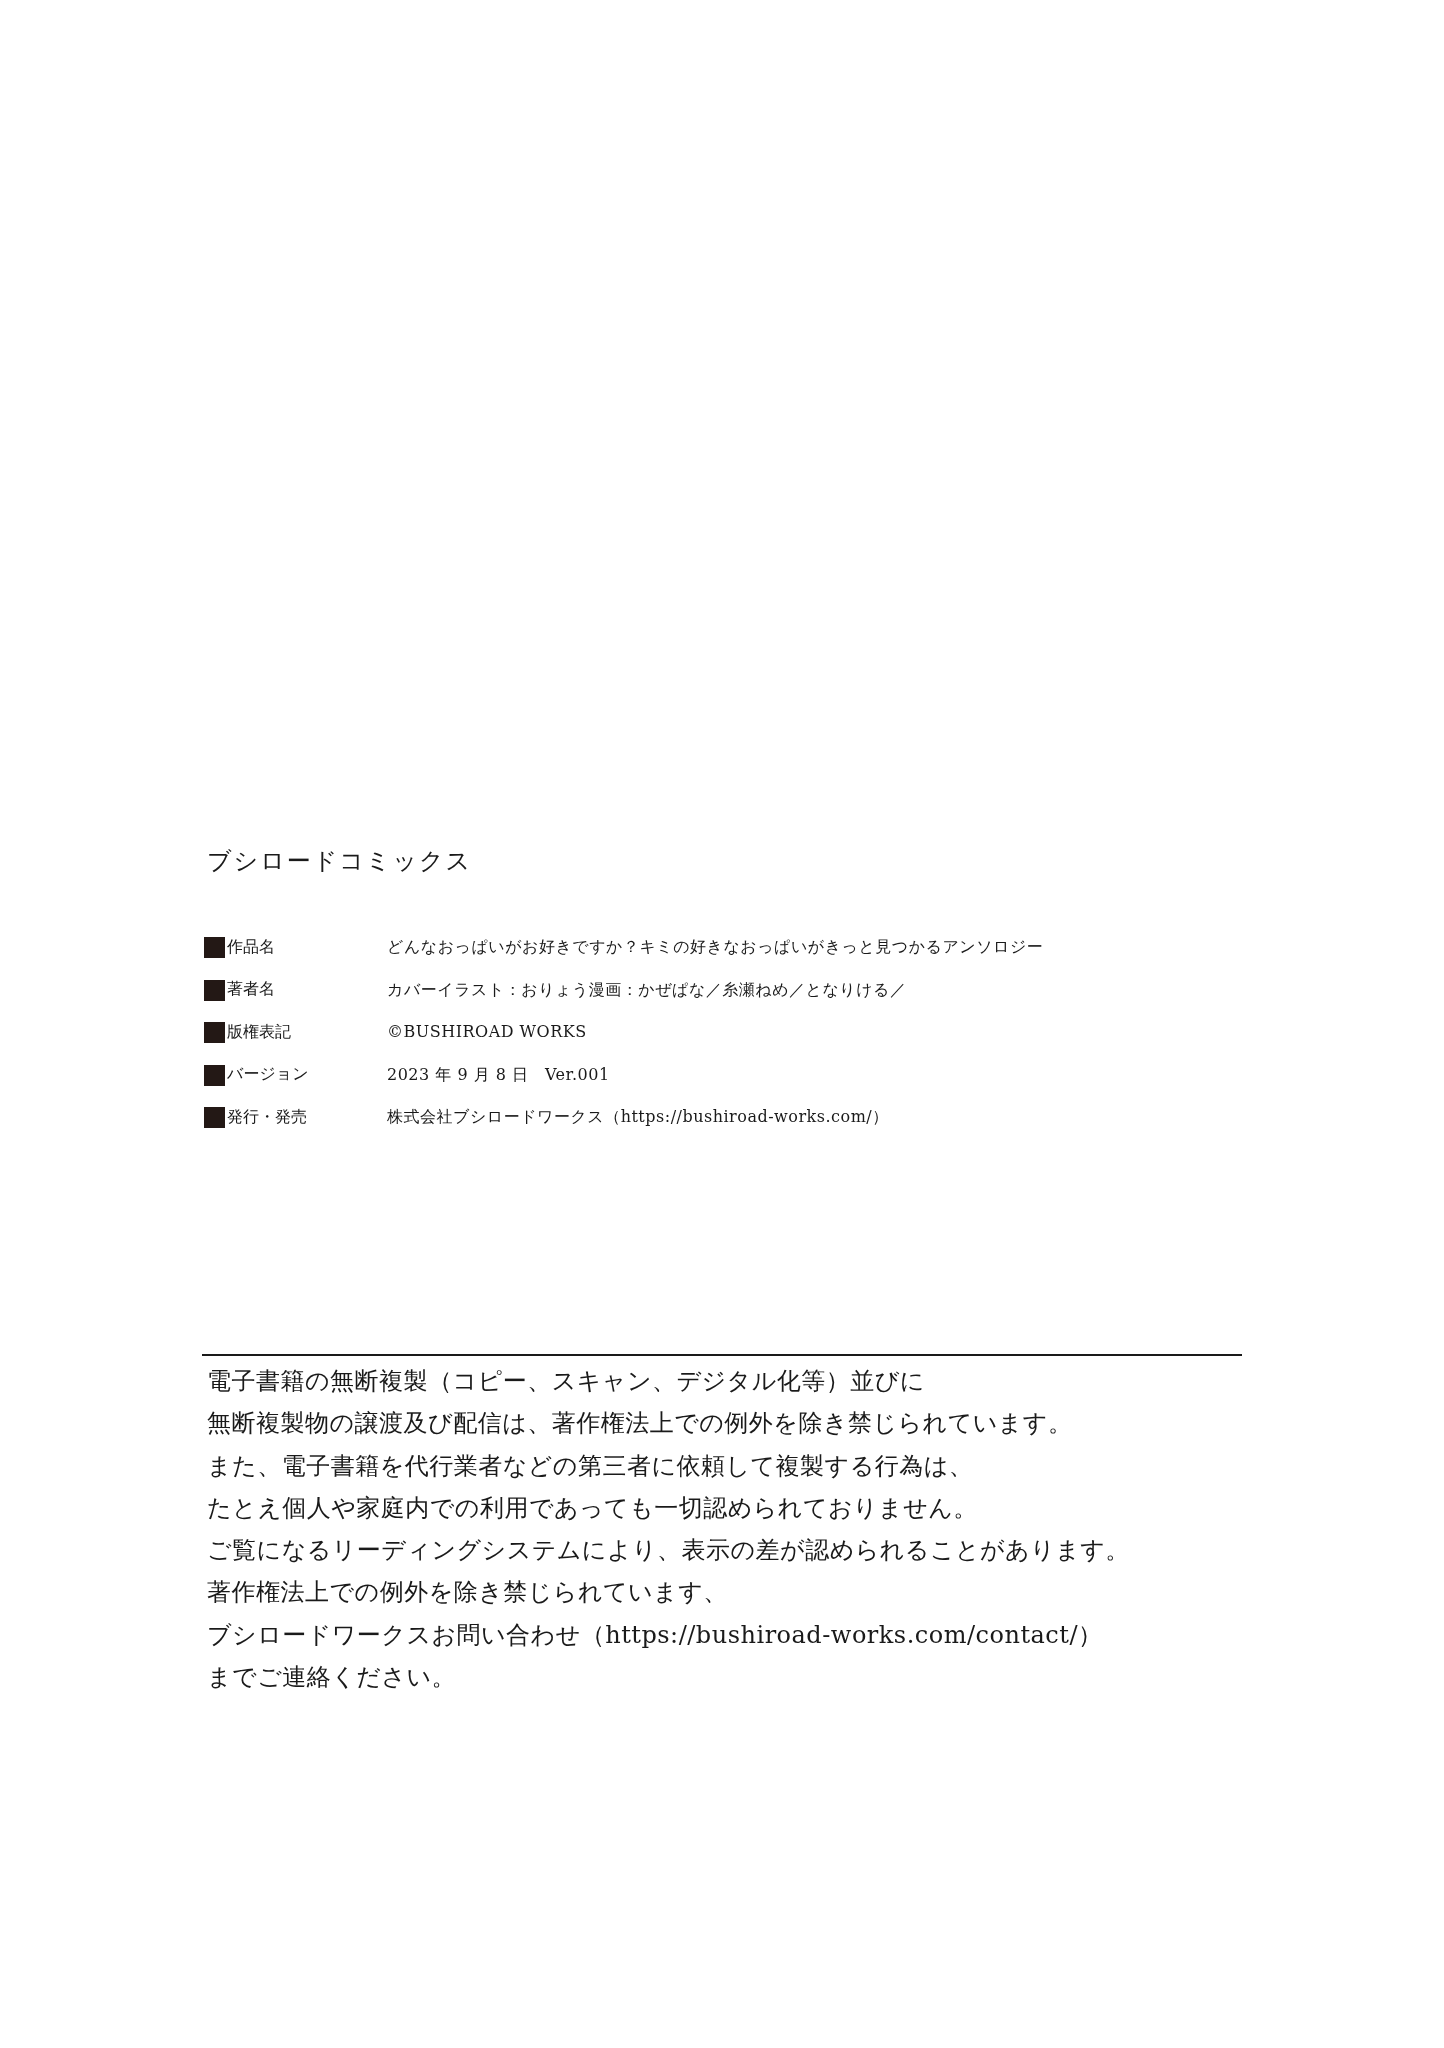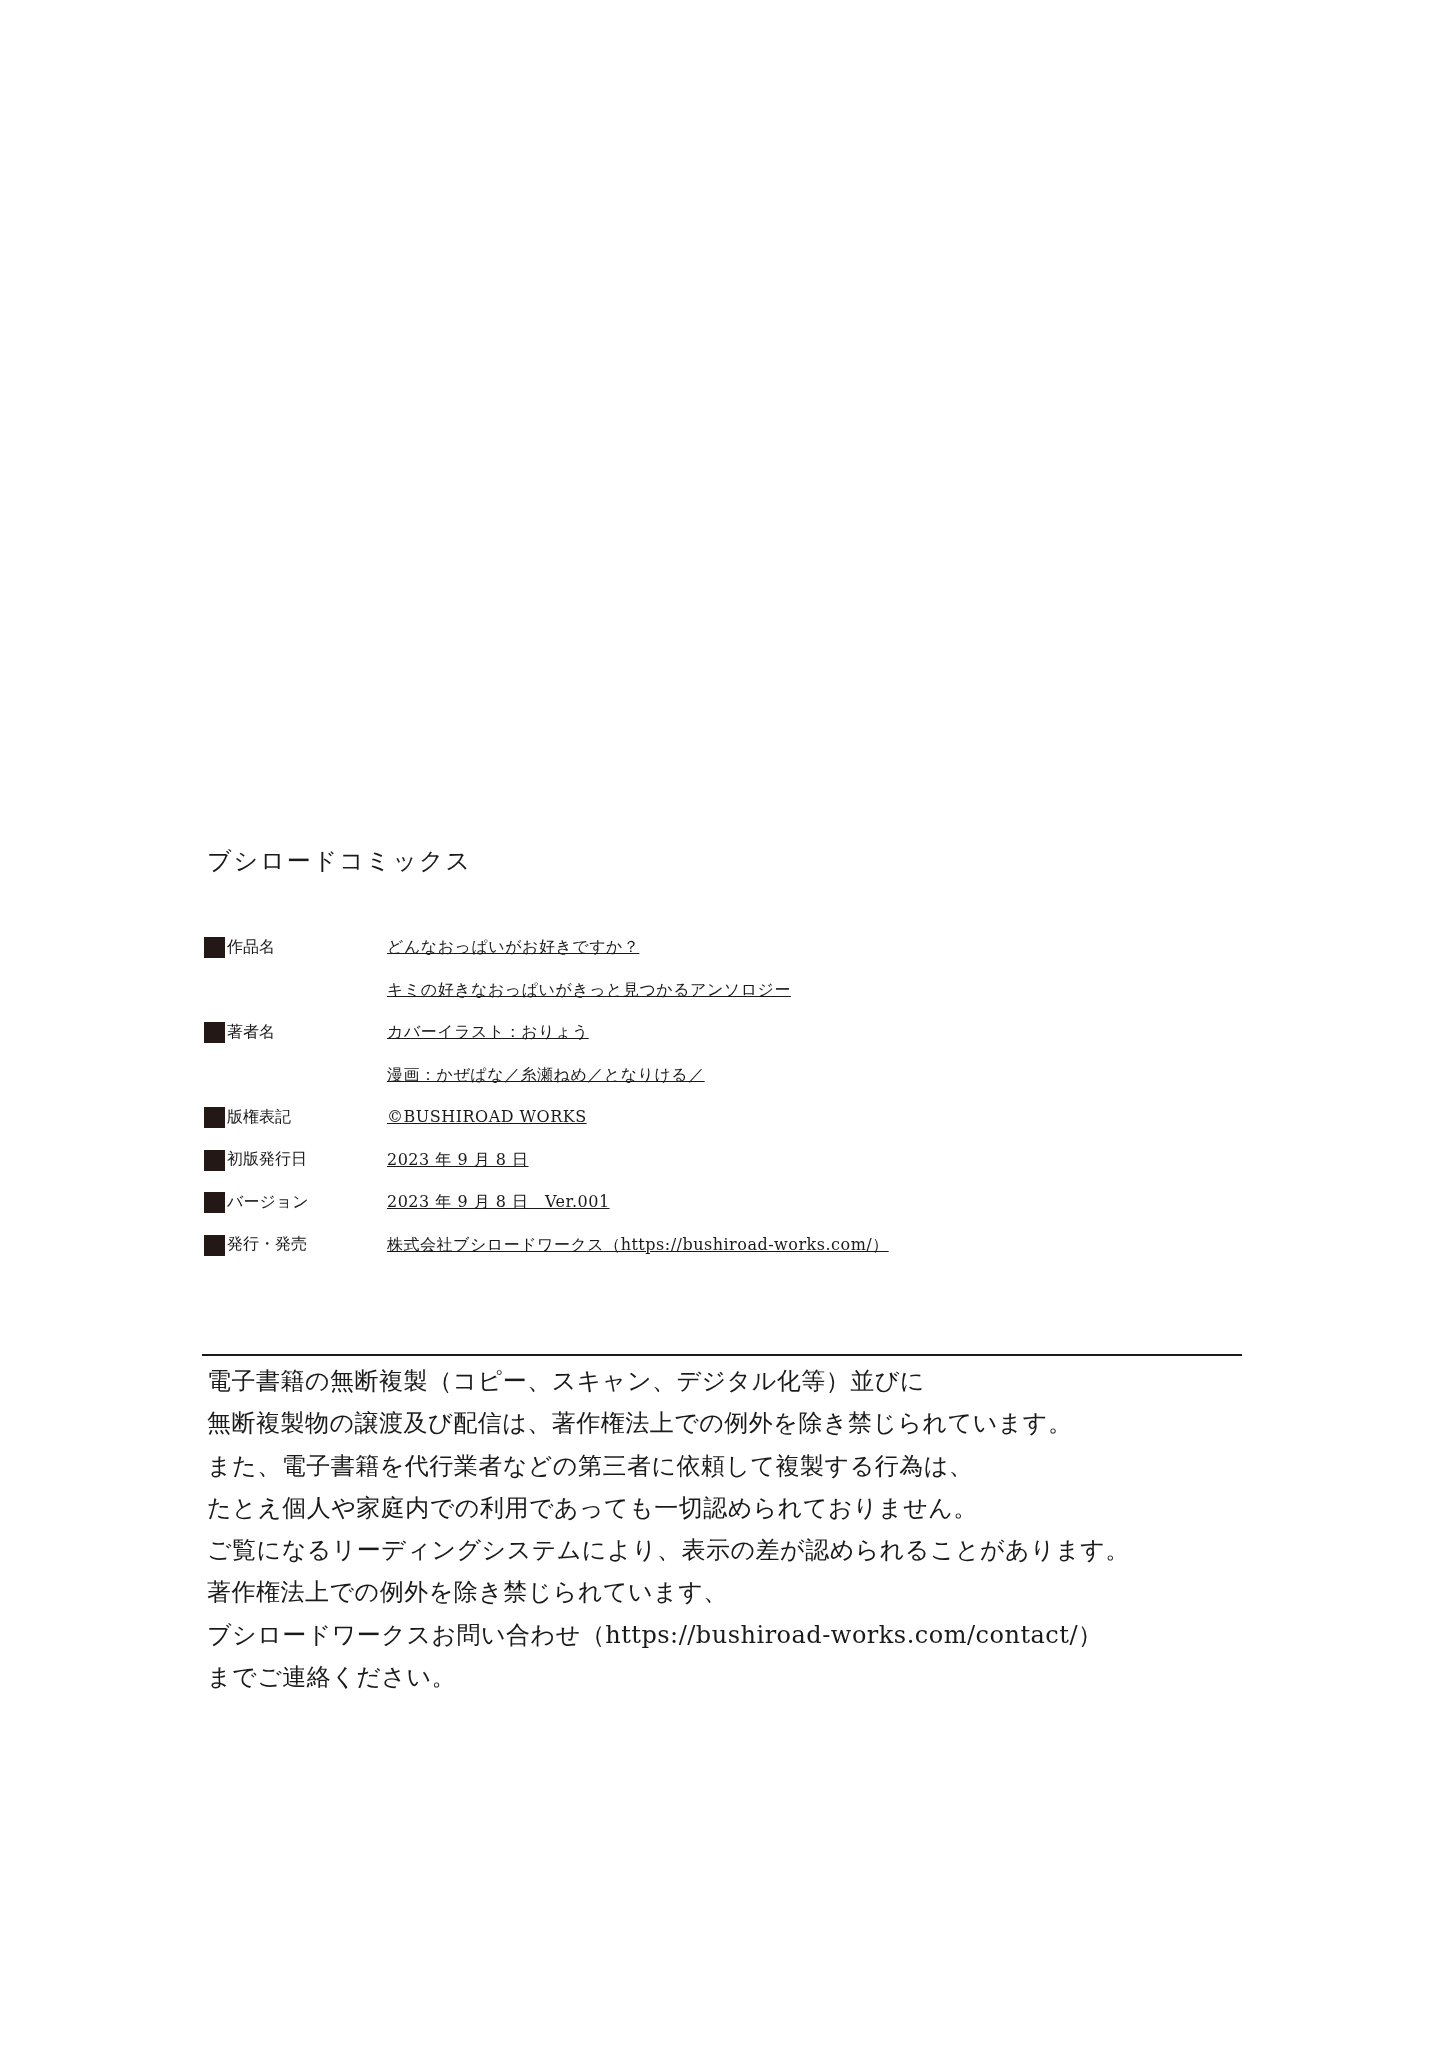--- a/index.html
+++ b/index.html
@@ -50,22 +50,21 @@
     .bullet {
       display: inline-block;
       width: 21px;
       height: 21px;
       background: #231815;
       margin-right: 2px;
       margin-top: 1px;
     }
     .info-values {
       display: flex;
-      flex-direction: column;
-      text-decoration: underline;
+      flex-direction: row;
     }
     .info-value {
       height: 42.5px;
       line-height: 42.5px;
       white-space: nowrap;
       letter-spacing: 0.5px;
     }
     .rule {
       position: absolute;
       left: 202px;
@@ -120,29 +119,20 @@
     <div class="info-row">
       <div class="info-key">
         <span class="bullet" style="background: rgb(35, 24, 21);"></span>
         <span>版権表記</span>
       </div>
       <div class="info-values">
         <div class="info-value">©BUSHIROAD WORKS</div>
       </div>
     </div>
 
-    <div class="info-row">
-      <div class="info-key">
-        <span class="bullet" style="background: rgb(35, 24, 21);"></span>
-        <span>初版発行日</span>
-      </div>
-      <div class="info-values">
-        <div class="info-value">2023 年 9 月 8 日</div>
-      </div>
-    </div>
 
     <div class="info-row">
       <div class="info-key">
         <span class="bullet" style="background: rgb(35, 24, 21);"></span>
         <span>バージョン</span>
       </div>
       <div class="info-values">
         <div class="info-value">2023 年 9 月 8 日　Ver.001</div>
       </div>
     </div>

